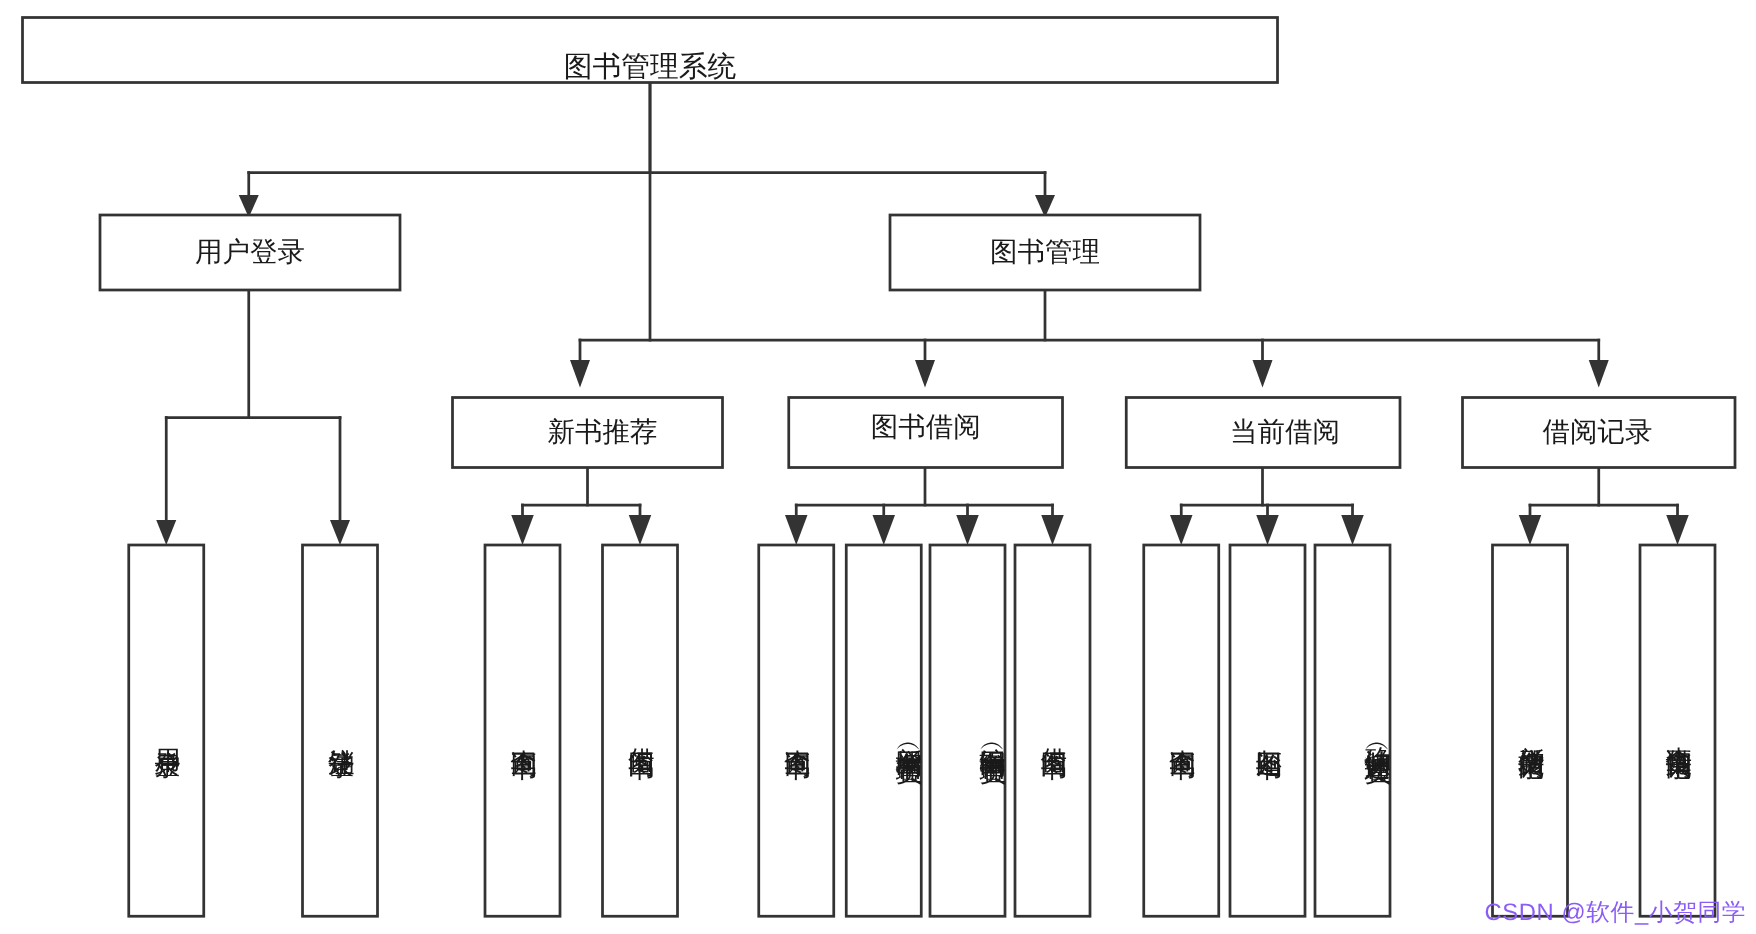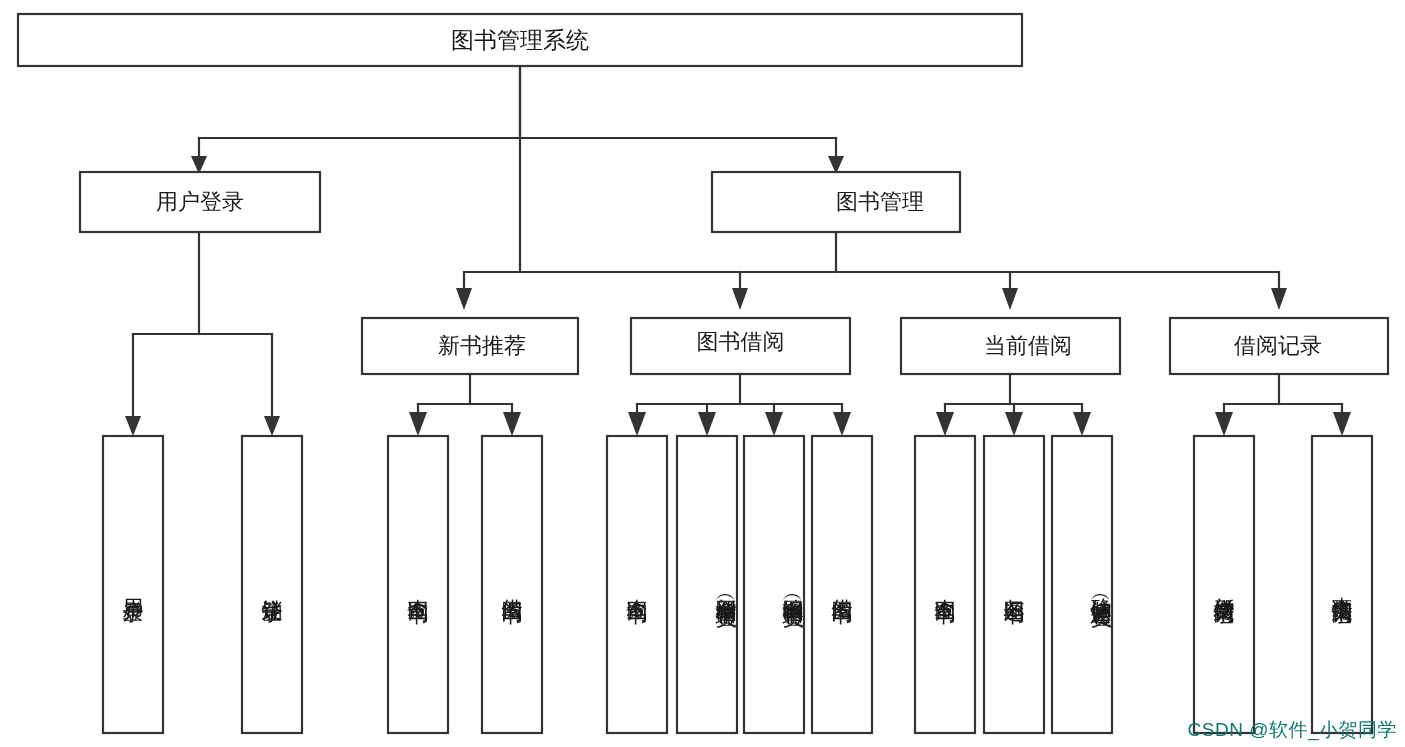--- a/index.html
+++ b/index.html
@@ -68,21 +68,21 @@
     justify-content: center;
     pointer-events: none;
     white-space: nowrap;
   }
   #watermark {
     position: absolute;
     right: 8px;
     bottom: 4px;
     font-family: "Liberation Sans", "DejaVu Sans", sans-serif;
     font-size: 19px;
-    color: #0f766e;
+    color: #8b5cf6;
     letter-spacing: 0.5px;
     white-space: nowrap;
   }
 </style>
 </head>
 <body>
 
 <div id="diagram-root">
 
   <svg id="tree-svg" viewBox="0 0 1405 747">
@@ -175,24 +175,24 @@
 
       <rect class="node-box" x="915" y="436" width="60" height="297"></rect>
       <rect class="node-box" x="984" y="436" width="60" height="297"></rect>
       <rect class="node-box" x="1052" y="436" width="60" height="297"></rect>
 
       <rect class="node-box" x="1194" y="436" width="60" height="297"></rect>
       <rect class="node-box" x="1312" y="436" width="60" height="297"></rect>
     </g>
   </svg>
 
-  <div class="hlabel" style="left:18px; top:14px; width:1004px; height:52px; font-size:23px;">图书管理系统</div>
+  <div class="hlabel" style="left:18px; top:27px; width:1004px; height:52px; font-size:23px;">图书管理系统</div>
 
   <div class="hlabel" style="left:80px; top:172px; width:240px; height:60px;">用户登录</div>
-  <div class="hlabel" style="left:712px; top:172px; width:248px; height:60px;padding-left:44px;">图书管理</div>
+  <div class="hlabel" style="left:712px; top:172px; width:248px; height:60px;">图书管理</div>
 
   <div class="hlabel" style="left:362px; top:318px; width:216px; height:56px;margin-left:12px;">新书推荐</div>
   <div class="hlabel" style="left:631px; top:318px; width:219px; height:48px;">图书借阅</div>
   <div class="hlabel" style="left:901px; top:318px; width:254px; height:56px;">当前借阅</div>
   <div class="hlabel" style="left:1170px; top:318px; width:216px; height:56px;">借阅记录</div>
 
   <div class="vlabel" style="left:103px; top:436px; width:60px; height:297px;">用户登录</div>
   <div class="vlabel" style="left:242px; top:436px; width:60px; height:297px;">注销登录</div>
 
   <div class="vlabel" style="left:388px; top:436px; width:60px; height:297px;">查询图书</div>

